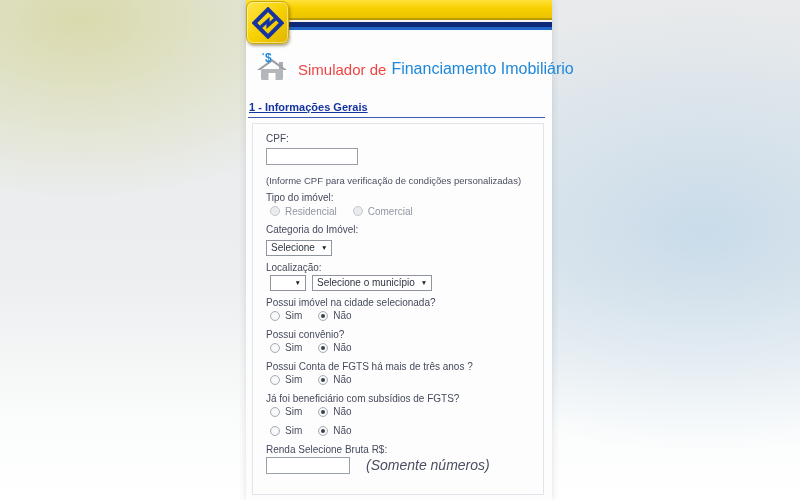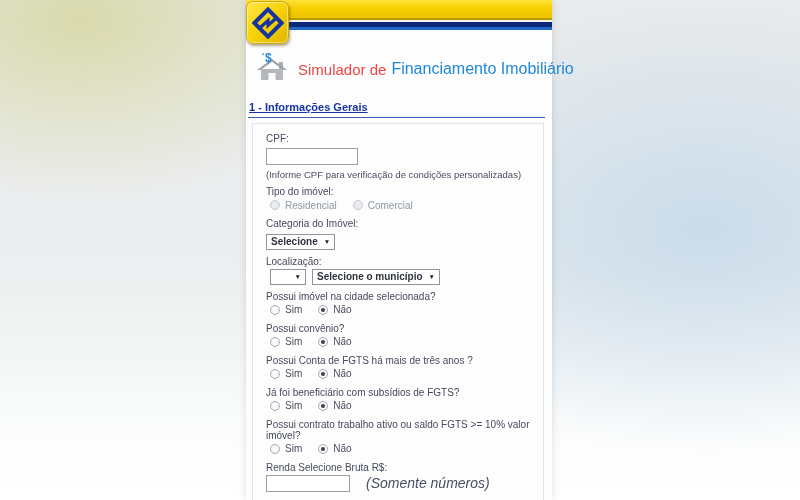--- a/index.html
+++ b/index.html
@@ -48,39 +48,39 @@
   .form-box {
     margin:5px 8px 0 6px; border:1px solid #e1e4eb; background:#fdfdfd;
     padding:9px 8px 10px 13px; min-height:372px;
   }
   .field { margin-bottom:6px; }
   .field label { display:block; font-size:10px; line-height:11px; color:#454a5c; margin-bottom:2px; max-width:276px; }
   .text-input {
     width:92px; height:17px; border:1px solid #9aa0aa; background:#fff;
     font-size:10px; padding:0 3px; font-family:"Liberation Sans", sans-serif;
   }
-  .hint { font-size:9.5px; line-height:11px; color:#4a4e60; margin-top:4px; }
+  .hint { font-size:9.5px; line-height:11px; color:#4a4e60; margin-top:10px; }
   .inline-hint { font-size:14px; color:#4a4e60; margin-left:16px;font-style:italic; }
   .radio-row { display:flex; align-items:center; gap:16px; padding-left:4px; height:12px; margin-bottom:7px; }
   .radio-opt { display:flex; align-items:center; gap:5px; cursor:default; }
   .radio {
     width:10px; height:10px; border-radius:50%; border:1px solid #a8adb6;
     background:radial-gradient(#ffffff, #eceff2); position:relative; flex:0 0 auto;
   }
   .radio.checked::after {
     content:""; position:absolute; left:2px; top:2px; width:4px; height:4px;
     border-radius:50%; background:#3c4048;
   }
   .radio.disabled { background:#e9ebee; border-color:#c3c8cf; }
   .radio-label { font-size:10px; color:#4a4e60; }
   .radio-label.dim { color:#8f97a2; }
   .select {
     display:inline-flex; align-items:center; justify-content:space-between;
     height:16px; border:1px solid #8f959f; background:#fff; padding:0 4px;
-    font-size:10px; color:#2f3340; gap:6px;font-weight:bold;
+    font-size:10px; color:#2f3340; gap:6px;
   }
   .select-arrow { font-size:6.5px; color:#222; }
   .loc-row { display:flex; align-items:flex-end; gap:6px; padding-left:4px; }
   .renda-row { display:flex; align-items:center; }
   .renda-row .text-input { width:84px; }
   .mb-cpf { margin-bottom:6px; }
   .mb-q   { margin-bottom:0; }
 </style>
 </head>
 <body>
@@ -213,21 +213,20 @@
           <span class="radio-label">Sim</span>
         </span>
         <span class="radio-opt">
           <span class="radio checked"></span>
           <span class="radio-label">Não</span>
         </span>
       </div>
     </div>
 
     <div class="field mb-q">
-      <label>Possui contrato trabalho ativo ou saldo FGTS &gt;= 10% valor imóvel?</label>
       <div class="radio-row">
         <span class="radio-opt">
           <span class="radio"></span>
           <span class="radio-label">Sim</span>
         </span>
         <span class="radio-opt">
           <span class="radio checked"></span>
           <span class="radio-label">Não</span>
         </span>
       </div>

